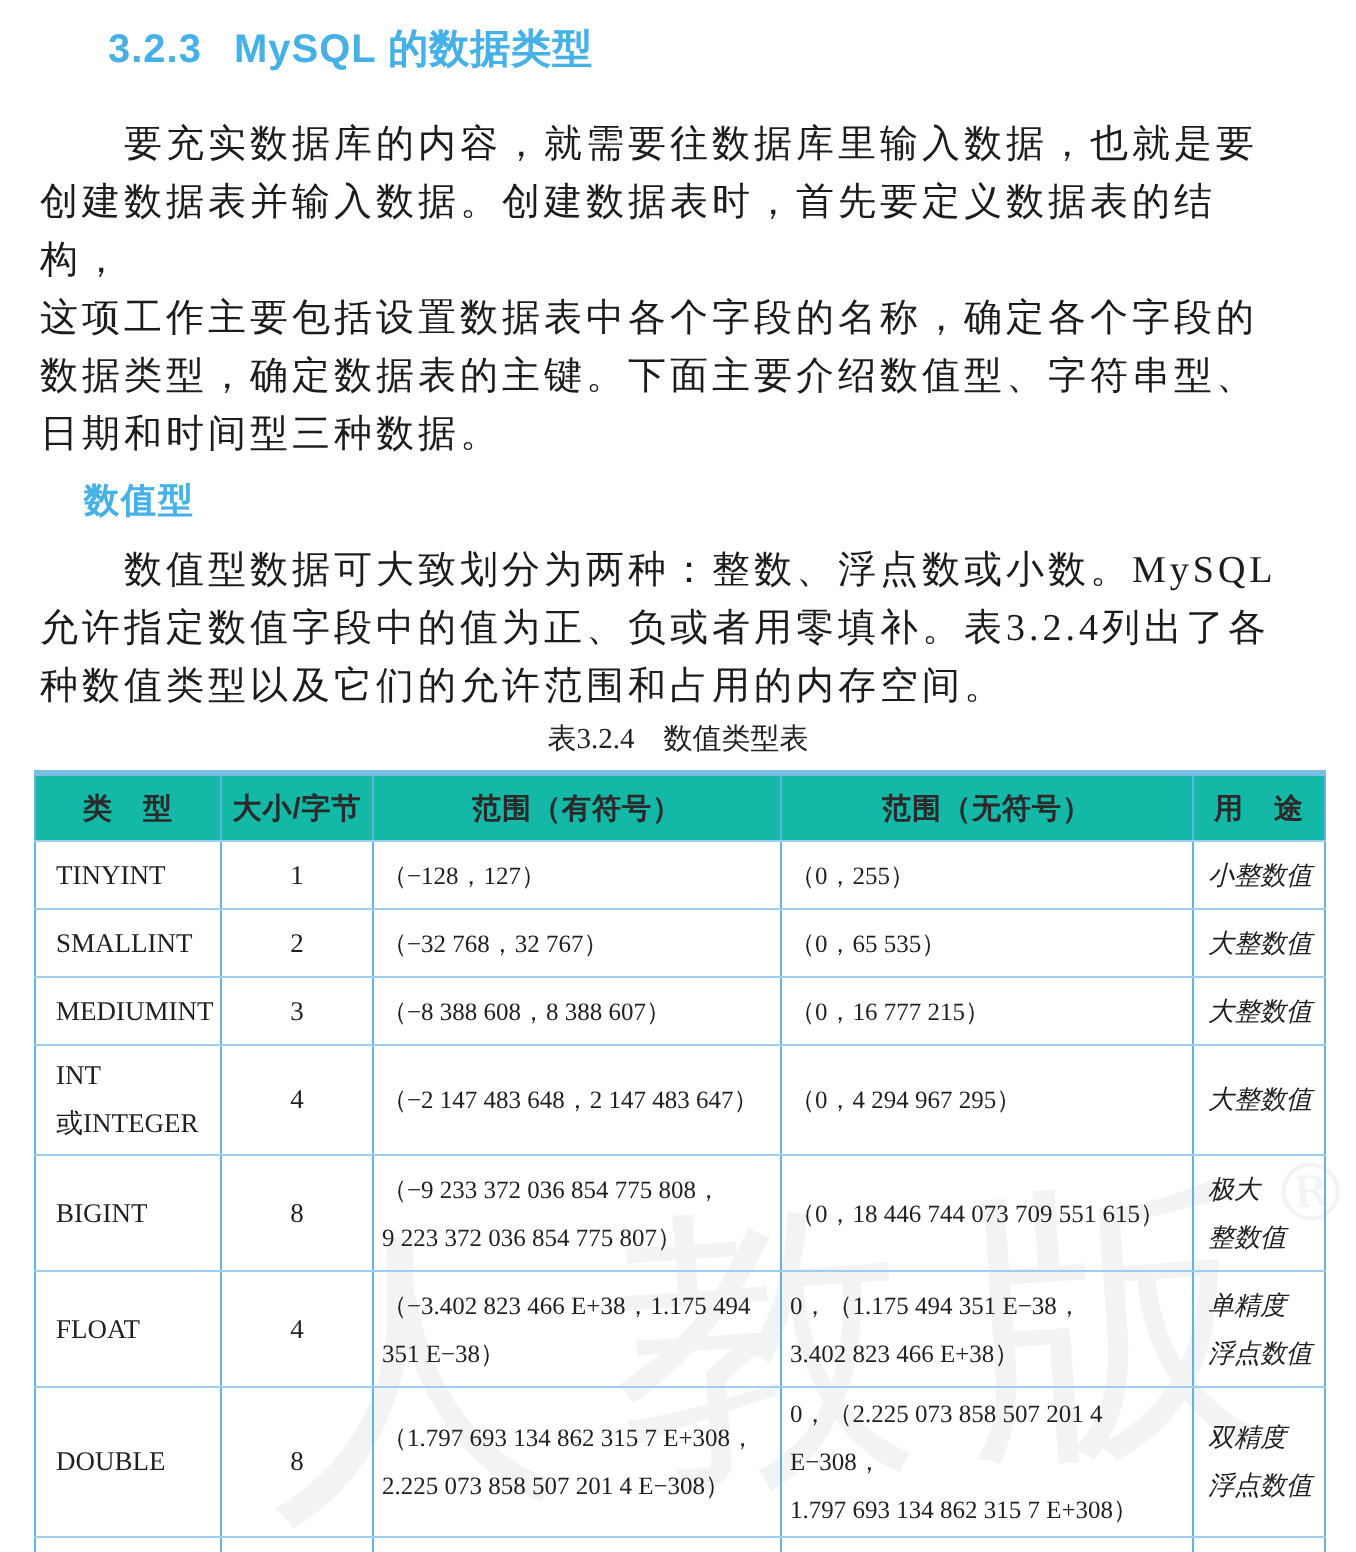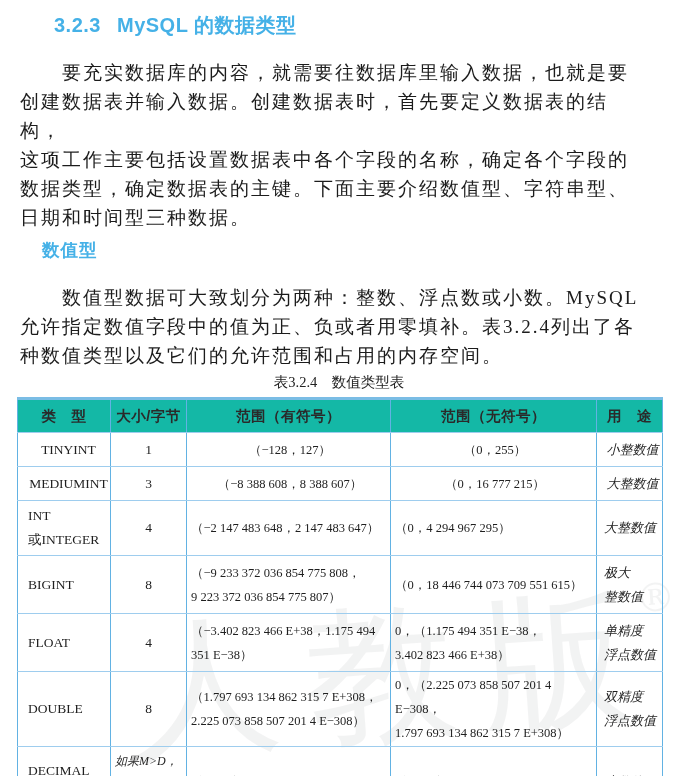--- a/index.html
+++ b/index.html
@@ -48,21 +48,21 @@
   
   p.body {
     margin:20px 20px 0 20px;
     width:622px;
     font-size:19px; line-height:29px;
     letter-spacing:2px;
     text-indent:42px;
     white-space:pre-line;
     color:#1c1c1c;
   }
-  p.body.second { margin-top:21px; }
+  p.body.second { margin-top:9px; }
 
   
   .tbl-caption {
     margin-top:2px;
     width:678px; text-align:center;
     font-size:14.5px; line-height:20px;
     color:#222222;
   }
 
   
@@ -97,21 +97,21 @@
   }
   tbody td { font-size:13.5px; line-height:24px; color:#1f1f1f; }
 
   td.type  { text-align:left; padding-left:10px; font-size:13.5px; }
   td.size  { text-align:center; font-size:13.5px; }
   td.range { text-align:left; padding-left:4px; padding-right:1px; font-size:12.5px; }
   td.use   { text-align:left; padding-left:7px; font-size:13px; font-style:italic; }
   td.kai   { font-style:italic; }
   td.size.kai { font-size:12px; text-align:left; padding-left:4px; line-height:21px; }
 
-  tr.h31  td { height:31px;text-align:center; }
+  tr.h31  td { height:31px; }
   tr.h52  td { height:52px; }
   tr.h55  td { height:55px; }
   tr.h68  td { height:68px; line-height:22px; }
 </style>
 </head>
 <body>
 
 <div class="page">
 
   <div class="watermark"><span>人教版</span><span class="reg">®</span></div>
@@ -152,20 +152,27 @@
       </thead>
       <tbody>
         <tr class="h31">
           <td class="type">TINYINT</td>
           <td class="size">1</td>
           <td class="range">（−128，127）</td>
           <td class="range">（0，255）</td>
           <td class="use">小整数值</td>
         </tr>
         <tr class="h31">
+          <td class="type">SMALLINT</td>
+          <td class="size">2</td>
+          <td class="range">（−32 768，32 767）</td>
+          <td class="range">（0，65 535）</td>
+          <td class="use">大整数值</td>
+        </tr>
+        <tr class="h31">
           <td class="type">MEDIUMINT</td>
           <td class="size">3</td>
           <td class="range">（−8 388 608，8 388 607）</td>
           <td class="range">（0，16 777 215）</td>
           <td class="use">大整数值</td>
         </tr>
         <tr class="h52">
           <td class="type">INT
 或INTEGER</td>
           <td class="size">4</td>

